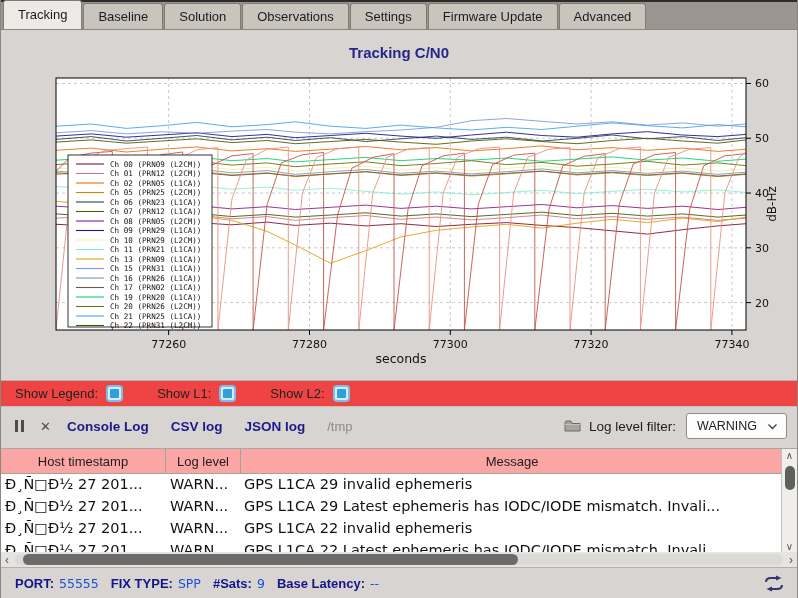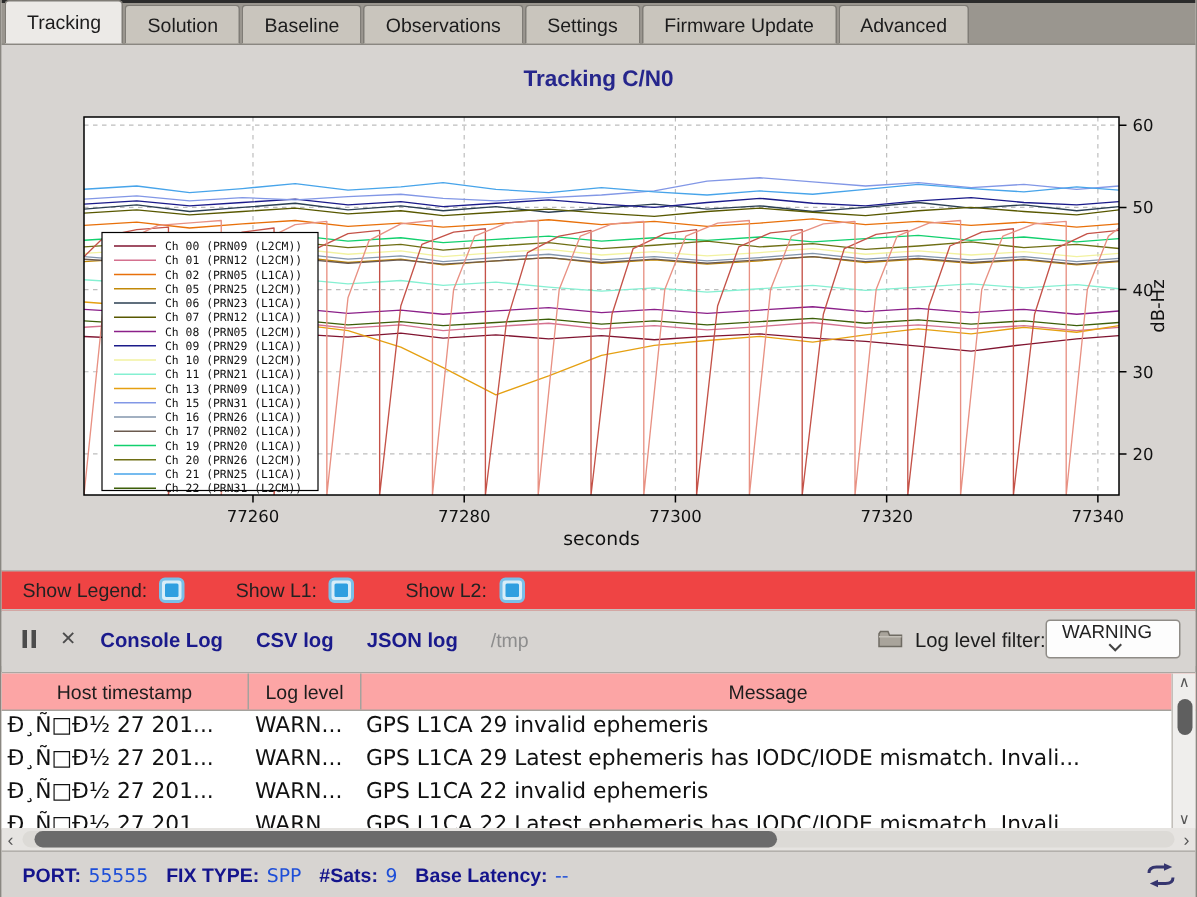--- a/index.html
+++ b/index.html
@@ -45,24 +45,24 @@
     display:flex;align-items:center;padding:0 10px 0 14px;font-size:13px;
   }
   .pause-btn{display:inline-flex;gap:3px;margin-right:16px;cursor:pointer;}
   .pause-btn i{width:3px;height:12px;background:#4c4c4c;display:block;}
   .close-btn{color:#4c4c4c;font-size:13px;font-weight:bold;margin-right:16px;cursor:pointer;}
   .console-title{color:#1a1a8c;font-weight:bold;font-size:13.5px;margin-right:22px;}
   .loglink{color:#1a1a8c;font-weight:bold;font-size:13.5px;margin-right:22px;cursor:pointer;}
   .tmp-path{color:#8d8d8d;font-size:13px;}
   .toolbar-right{margin-left:auto;display:flex;align-items:center;}
   .folder-ico{margin-right:7px;display:inline-flex;cursor:pointer;}
-  .filter-label{font-size:13.5px;color:#1d1d1d;margin-right:0;}
+  .filter-label{font-size:13.5px;color:#1d1d1d;margin-right:10px;}
   .dropdown{
     background:#fdfdfd;border:1px solid #8f8c87;border-radius:3px;height:26px;
-    display:flex;align-items:center;padding:0 8px 0 10px;min-width:86px;cursor:pointer;flex-direction:column;
+    display:flex;align-items:center;padding:0 8px 0 10px;min-width:86px;cursor:pointer;
   }
   .dropdown .val{font-size:12.5px;color:#222;margin-right:10px;}
   
   .logtable{position:absolute;top:448px;left:0;width:100%;height:104px;background:#ffffff;
     border-top:1px solid #aaa7a2;}
   .thead{display:flex;height:25px;background:#fca5a5;border-bottom:1px solid #a5a29d;
     font-size:13px;color:#1d1d1d;}
   .th{display:flex;align-items:center;justify-content:center;border-right:1px solid #a5a29d;height:100%;}
   .th.c1{width:165px;} .th.c2{width:75px;} .th.c3{width:542px;border-right:none;}
   .tbody{position:absolute;top:25px;left:0;width:782px;height:79px;overflow:hidden;background:#fff;}
@@ -93,22 +93,22 @@
   .statusbar .v{color:#1d4ed8;margin-right:12px;font-family:"DejaVu Sans",sans-serif;font-size:12.5px;}
   .refresh{margin-left:auto;display:inline-flex;cursor:pointer;}
 </style>
 </head>
 <body>
 
 <div class="app">
 
   <div class="tabbar">
       <div class="tab active">Tracking</div>
+      <div class="tab">Baseline</div>
       <div class="tab">Solution</div>
-      <div class="tab">Baseline</div>
       <div class="tab">Observations</div>
       <div class="tab">Settings</div>
       <div class="tab">Firmware Update</div>
       <div class="tab">Advanced</div>
     </div>
 
   <div class="panel">
     <div class="chart-title">Tracking C/N0</div>
     <svg id="chart-svg" width="798" height="302">
         <defs>

